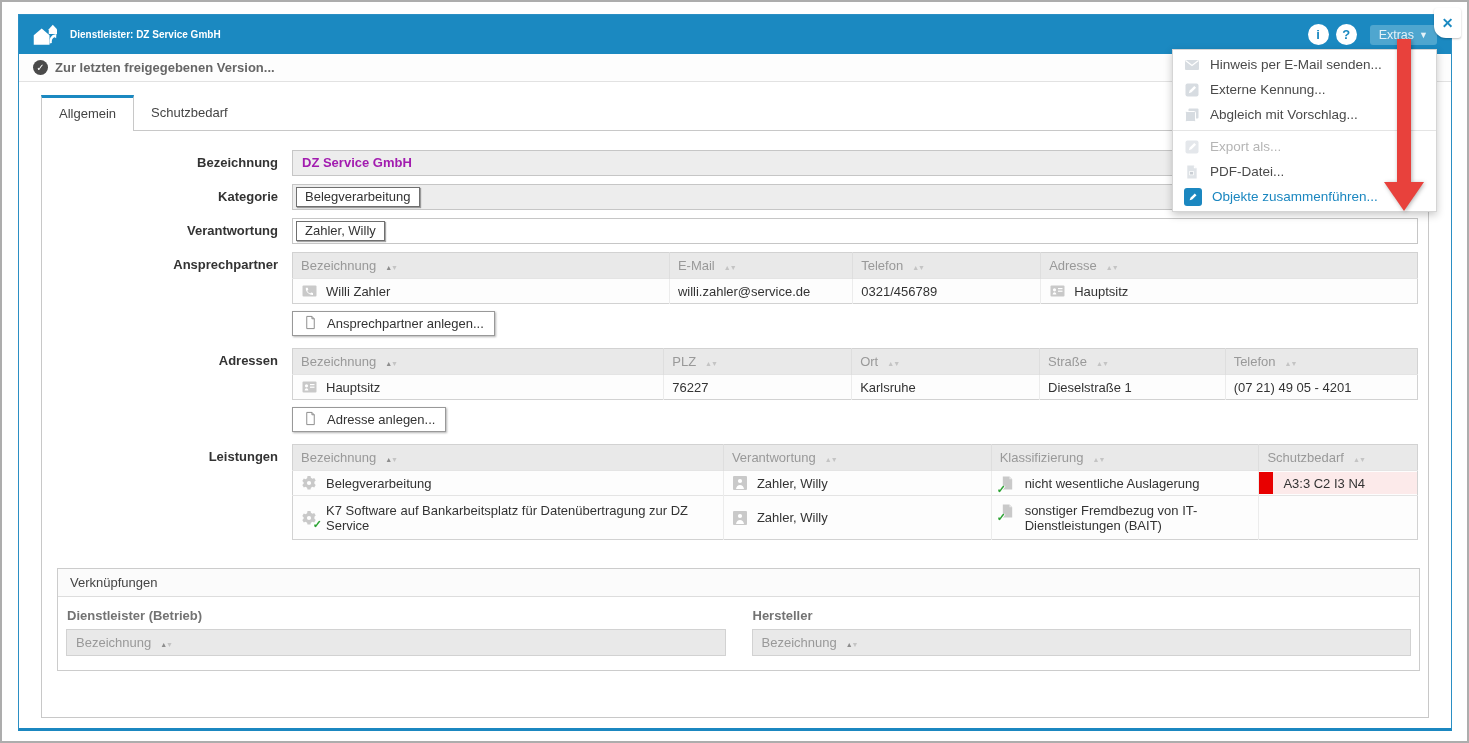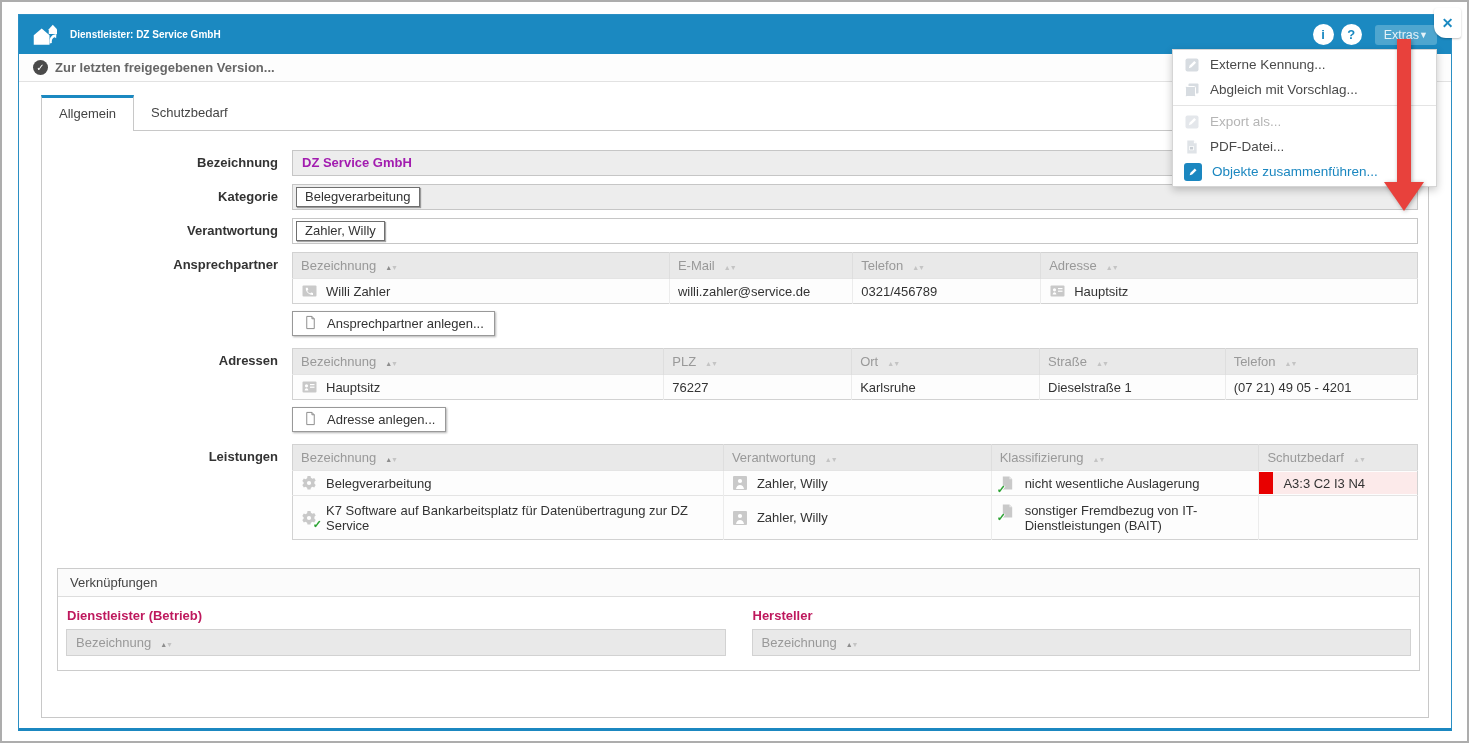--- a/index.html
+++ b/index.html
@@ -9,21 +9,21 @@
   
   .dialog { position:absolute; left:18px; top:14px; width:1434px; height:717px; background:#fff;
             border:1px solid #2b8fc4; border-bottom:3px solid #1b87c0; }
   .titlebar { height:39px; background:#1b89c1; display:flex; align-items:center; padding:0 14px; }
   .title-icon { width:27px; height:24px; display:inline-flex; }
   .titlebar-text { color:#fff; font-weight:bold; font-size:10px; margin-left:10px; }
   .titlebar-right { margin-left:auto; display:flex; align-items:center; gap:7px; }
   .circle-btn { width:21px; height:21px; border-radius:50%; background:#fff; color:#1b89c1; font-weight:bold;
                 display:flex; align-items:center; justify-content:center; font-size:13px; cursor:pointer; }
   .extras-btn { margin-left:6px; background:#4fa6cf; color:rgba(255,255,255,.85); border-radius:3px;
-                padding:3px 9px; font-size:12.5px; display:flex; align-items:center; cursor:pointer; }
+                padding:3px 9px; font-size:12.5px; display:flex; align-items:center; gap:5px; cursor:pointer; }
   .extras-caret { font-size:9px; }
   .close-box { position:absolute; left:1434px; top:8px; width:27px; height:30px; background:#fff; z-index:40;
                border-radius:3px 3px 3px 12px; display:flex; align-items:center; justify-content:center;
                color:#1b89c1; font-weight:bold; font-size:14px; box-shadow:0 1px 2px rgba(0,0,0,.25); cursor:pointer; }
 
   .subheader { height:28px; display:flex; align-items:center; padding:0 14px; background:#fdfdfd; border-bottom:1px solid #e2e2e2; }
   .check-circle { width:15px; height:15px; border-radius:50%; background:#4a4a4a; color:#fff; font-size:10px;
                   display:flex; align-items:center; justify-content:center; }
   .subheader-text { color:#666; font-weight:bold; margin-left:7px; font-size:13px; cursor:pointer; }
 
@@ -68,21 +68,21 @@
              color:#333; cursor:pointer; }
   .sb-cell { padding:0 !important; }
   .sb-inner { display:flex; align-items:center; gap:10px; background:#fceaea; height:22px; }
   .redblock { width:14px; height:22px; background:#e80000; flex:none; }
 
   
   .vk-box { border:1px solid #ccc; margin:28px 8px 0 15px; }
   .vk-title { padding:6px 12px; color:#444; border-bottom:1px solid #ddd; background:#fbfbfb; }
   .vk-body { display:flex; gap:26px; padding:9px 8px 14px 8px; }
   .vk-col { flex:1; }
-  .vk-label { font-weight:bold; margin:2px 0 6px 1px; color:#be185d; }
+  .vk-label { font-weight:bold; margin:2px 0 6px 1px; color:#737373; }
   .vk-header { background:#e9e9e9; border:1px solid #d2d2d2; padding:5px 9px; color:#999; }
 
   
   .menu { position:absolute; left:1172px; top:49px; width:265px; background:#fff; border:1px solid #d5d5d5;
           box-shadow:0 3px 8px rgba(0,0,0,.22); z-index:30; padding:2px 0; }
   .menu-item { height:25px; display:flex; align-items:center; gap:10px; padding:0 10px 0 11px; color:#4a4a4a;
                font-size:13.5px; cursor:pointer; }
   .menu-item.disabled { color:#b5b5b5; cursor:default; }
   .menu-item.indent { }
   .menu-item.hl { color:#1b87c0; }
@@ -399,20 +399,29 @@
 
   </div>
 </div>
 
 <div class="close-box">✕</div>
 
 <div class="menu">
   <div class="menu-item">
     <span class="micon">
         <svg viewBox="0 0 16 16" width="16" height="16">
+          <rect x="1" y="3" width="14" height="10" rx="1" fill="#d7dce1"></rect>
+          <path d="M1.5 3.5l6.5 5 6.5-5" stroke="#fff" stroke-width="1.2" fill="none"></path>
+        </svg>
+      </span>
+    <span>Hinweis per E-Mail senden...</span>
+  </div>
+  <div class="menu-item">
+    <span class="micon">
+        <svg viewBox="0 0 16 16" width="16" height="16">
           <rect x="1.5" y="1.5" width="13" height="13" rx="2" fill="#d7dce1"></rect>
           <path d="M4.8 11.2l.9-2.7 4.6-4.6 1.8 1.8-4.6 4.6z" fill="#fff"></path>
         </svg>
       </span>
     <span>Externe Kennung...</span>
   </div>
   <div class="menu-item">
     <span class="micon">
         <svg viewBox="0 0 16 16" width="16" height="16">
           <rect x="4.5" y="1.5" width="10" height="10" rx="1" fill="#d7dce1"></rect>

